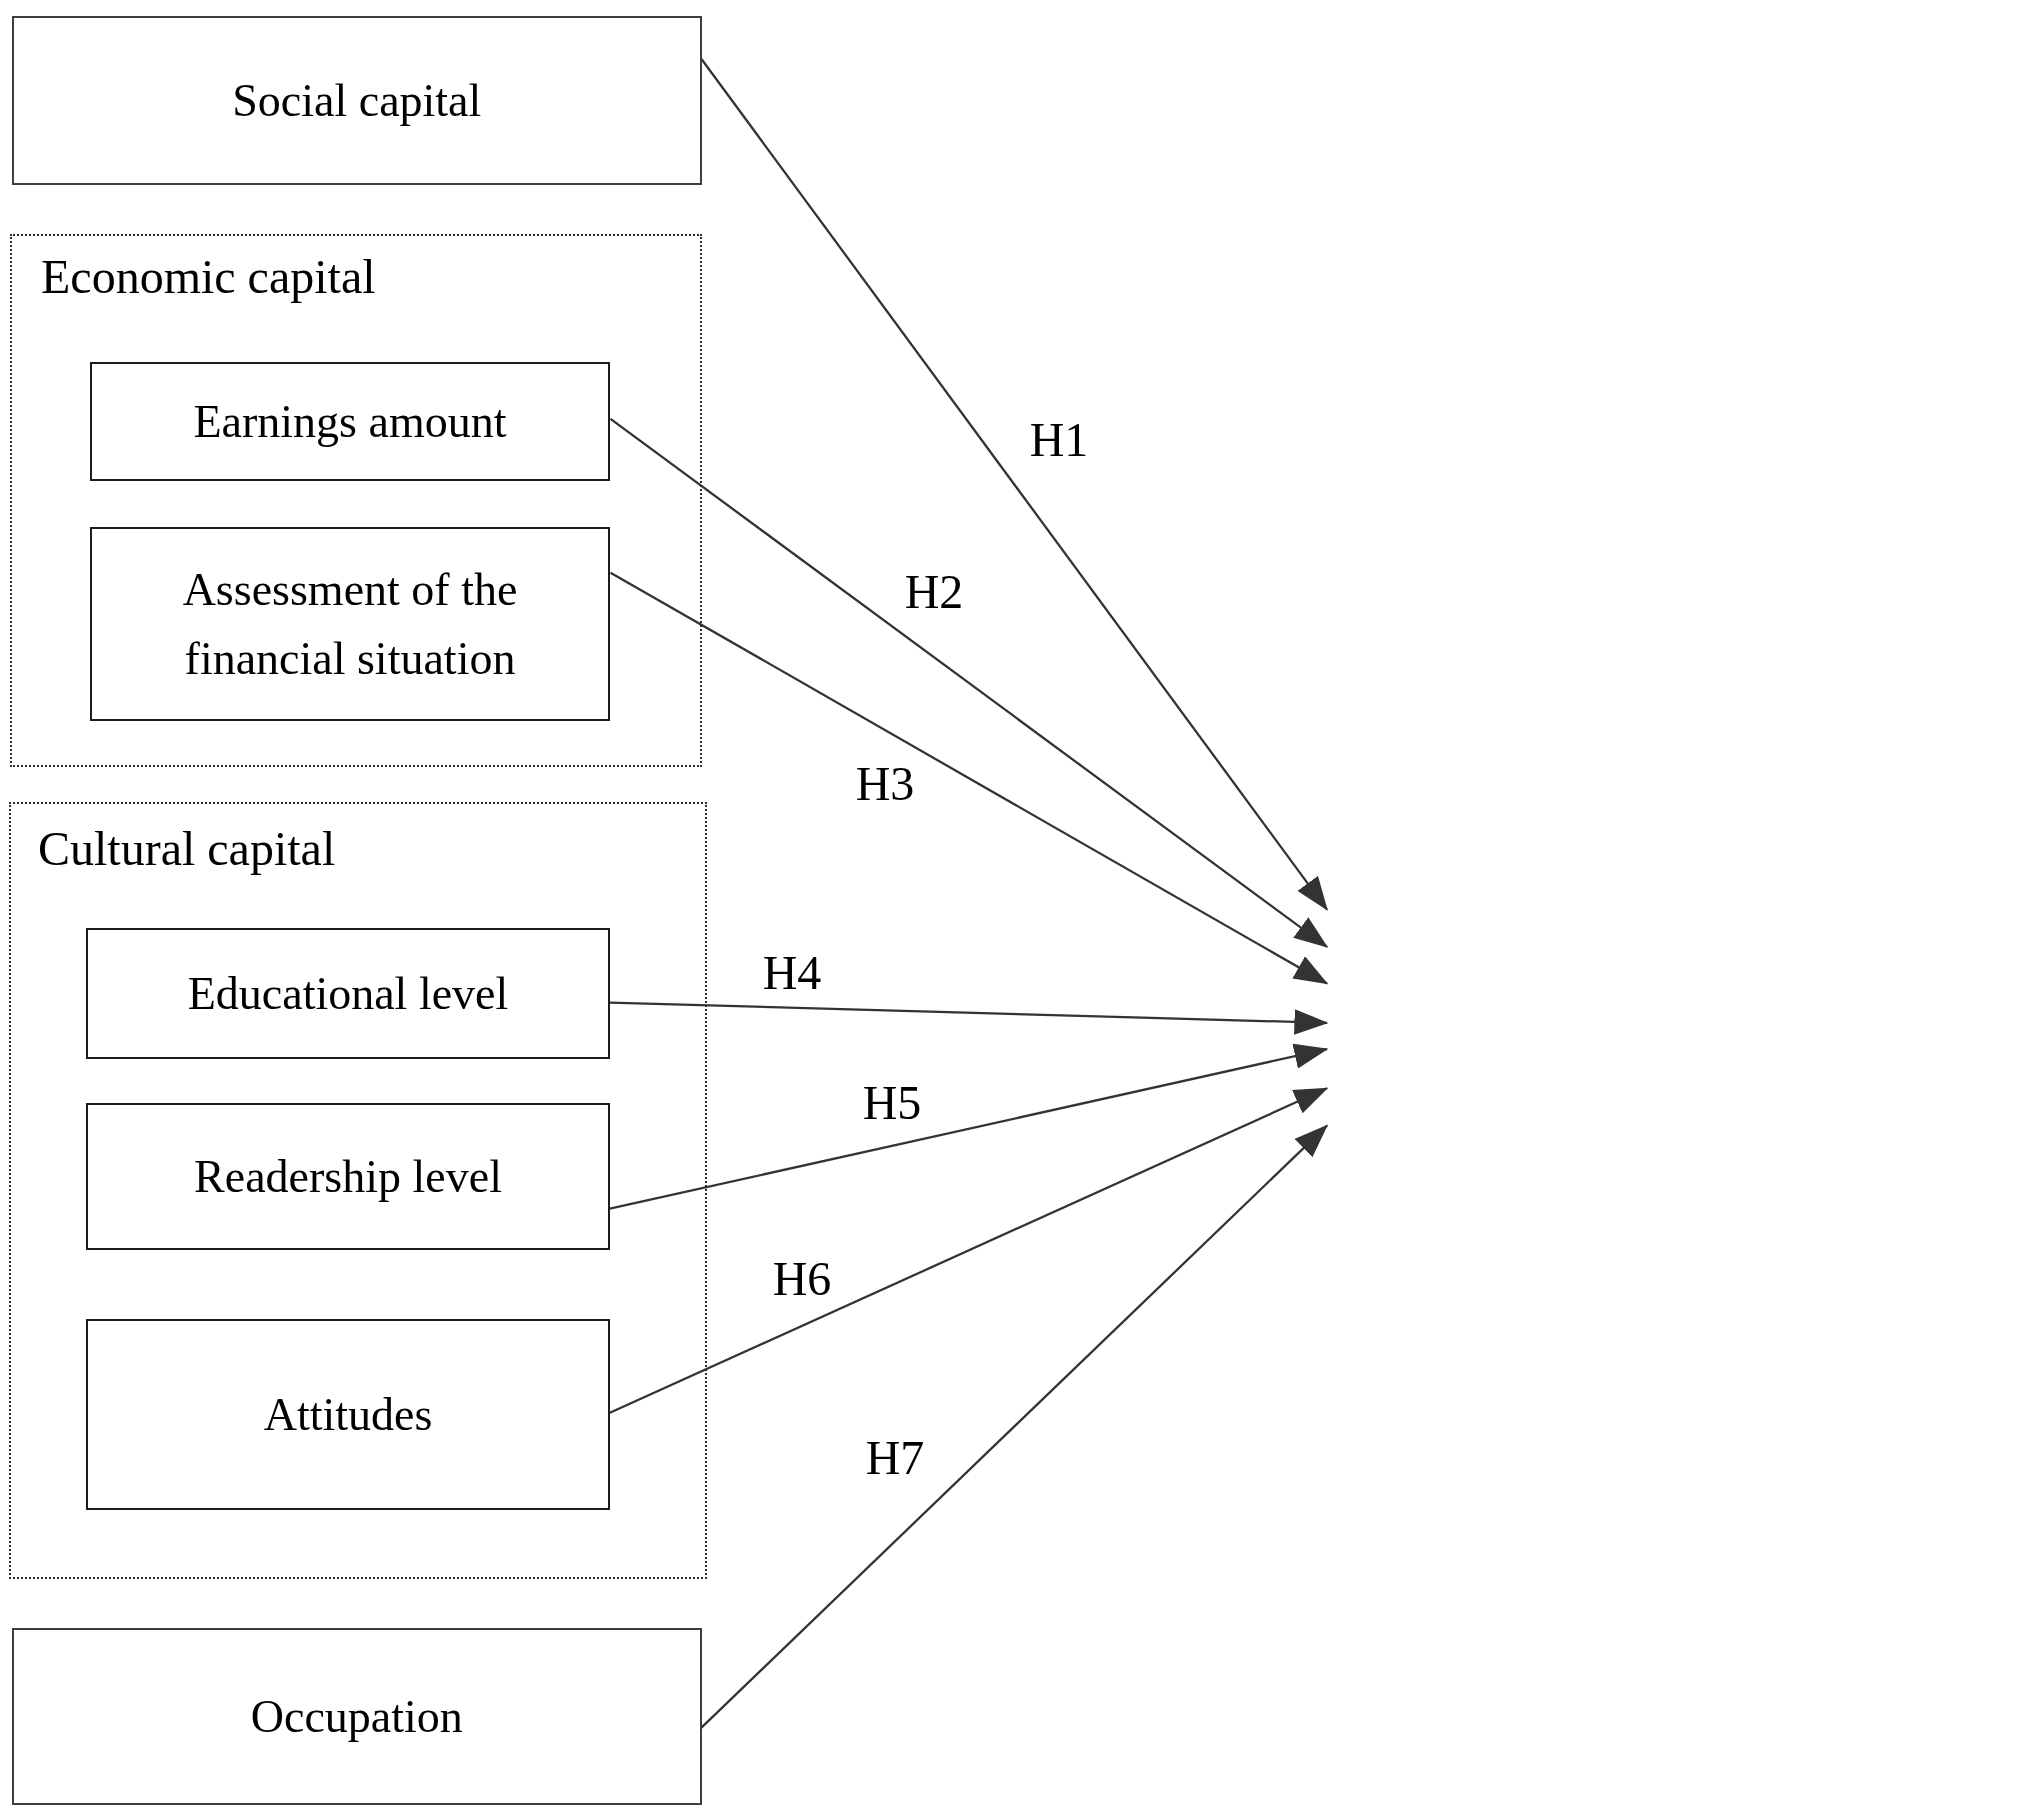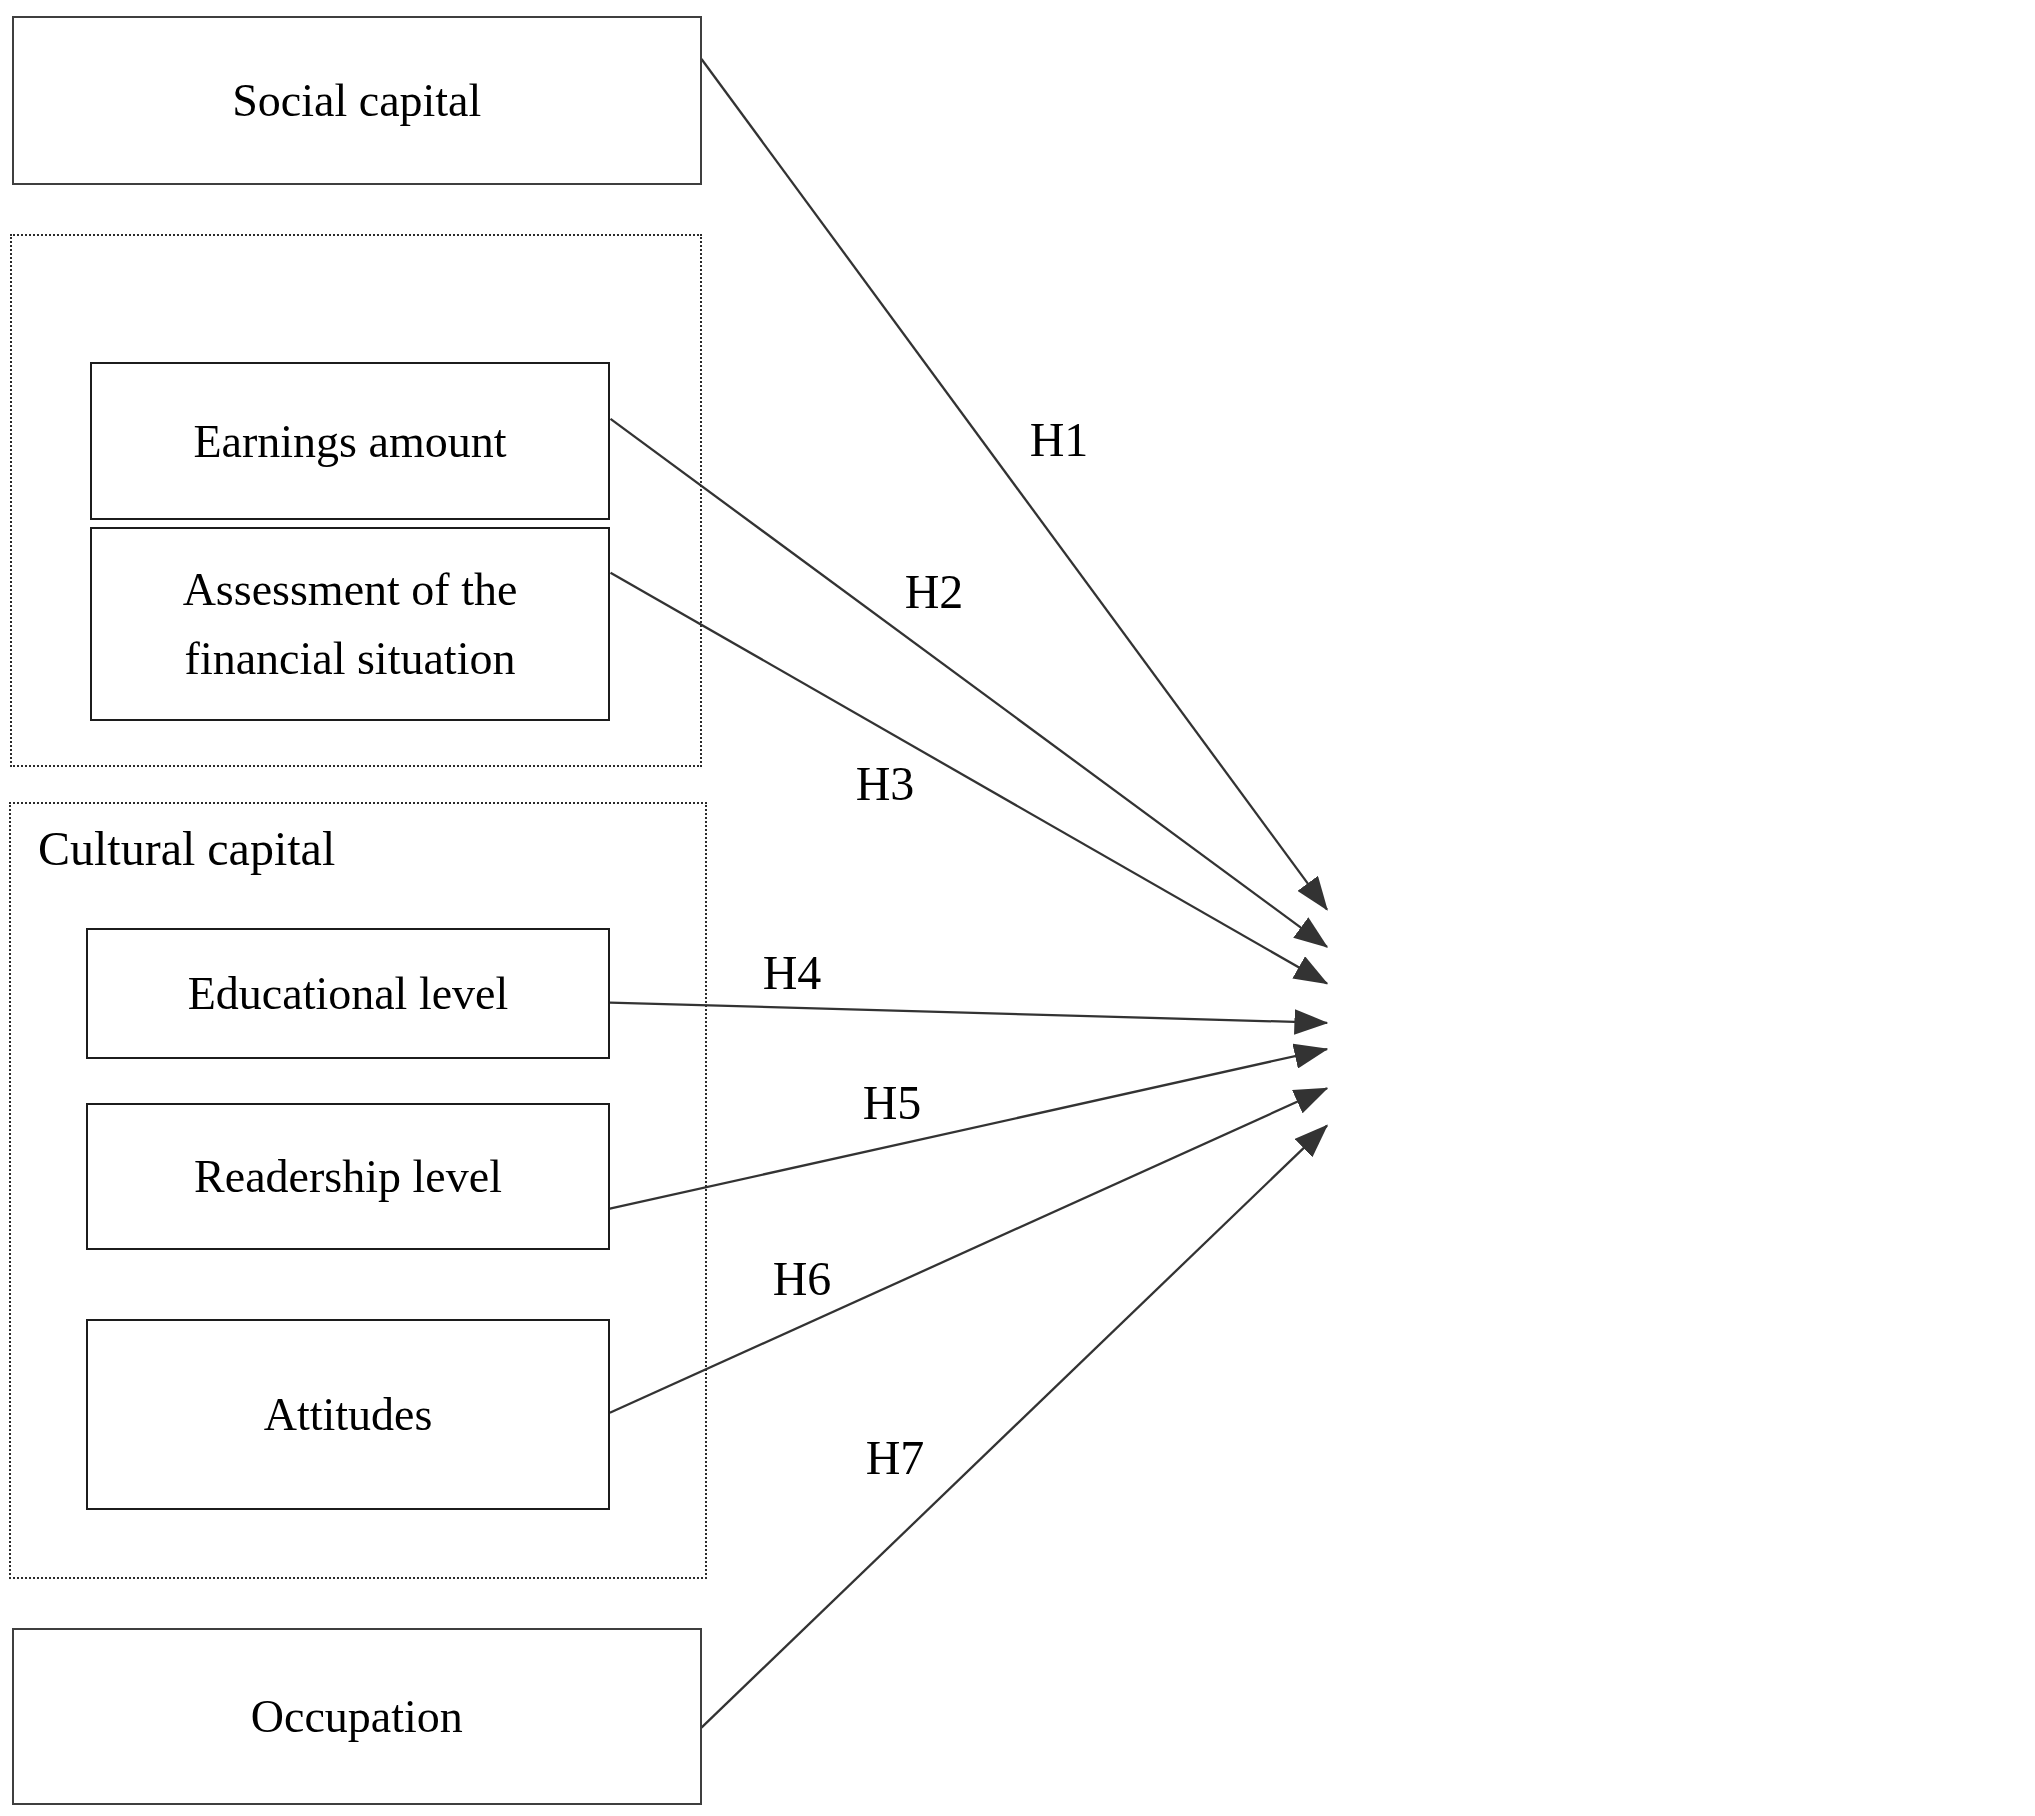--- a/index.html
+++ b/index.html
@@ -69,22 +69,23 @@
     <line x1="932" y1="1847" x2="2028" y2="1603" marker-end="url(#ah)"></line>
     <line x1="932" y1="2159" x2="2028" y2="1663" marker-end="url(#ah)"></line>
     <line x1="1072" y1="2640" x2="2028" y2="1720" marker-end="url(#ah)"></line>
   </svg>
 
   <div class="node outer" style="left:11.8px;top:15.7px;width:690px;height:169px">
     <span>Social capital</span>
   </div>
 
   <div class="group" style="left:9.8px;top:234px;width:692px;height:533px"></div>
+  <div class="group-label" style="left:41px;top:251px">Economic capital</div>
 
-  <div class="node inner" style="left:90px;top:362px;width:520px;height:158px">
+  <div class="node inner" style="left:90px;top:362px;width:520px;height:119px">
     <span>Earnings amount</span>
   </div>
 
   <div class="node inner pad" style="left:90px;top:527px;width:520px;height:194px">
     <span>Assessment of the financial situation</span>
   </div>
 
   <div class="group" style="left:8.5px;top:802px;width:698px;height:777px"></div>
   <div class="group-label" style="left:38px;top:823px">Cultural capital</div>
 

